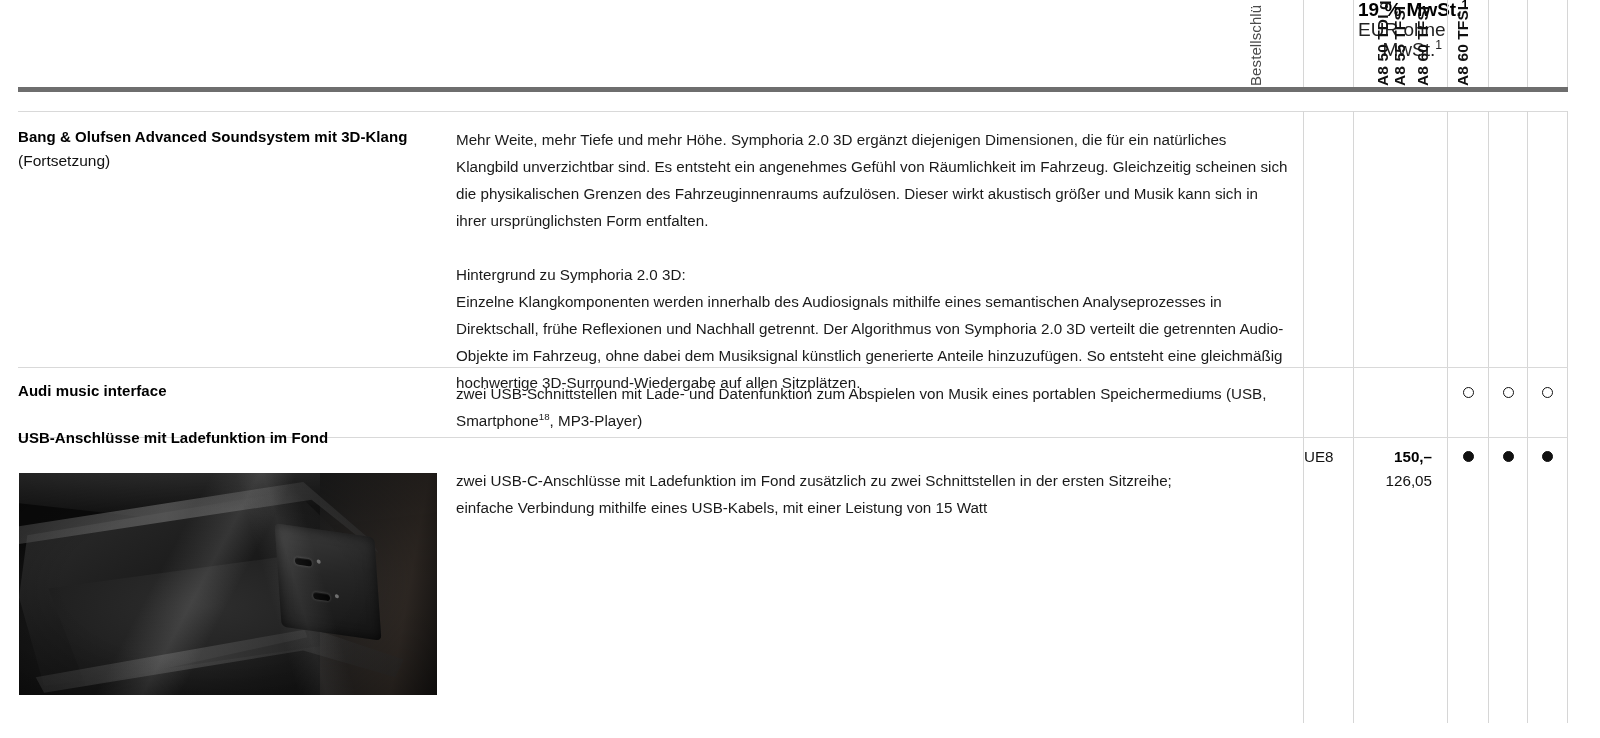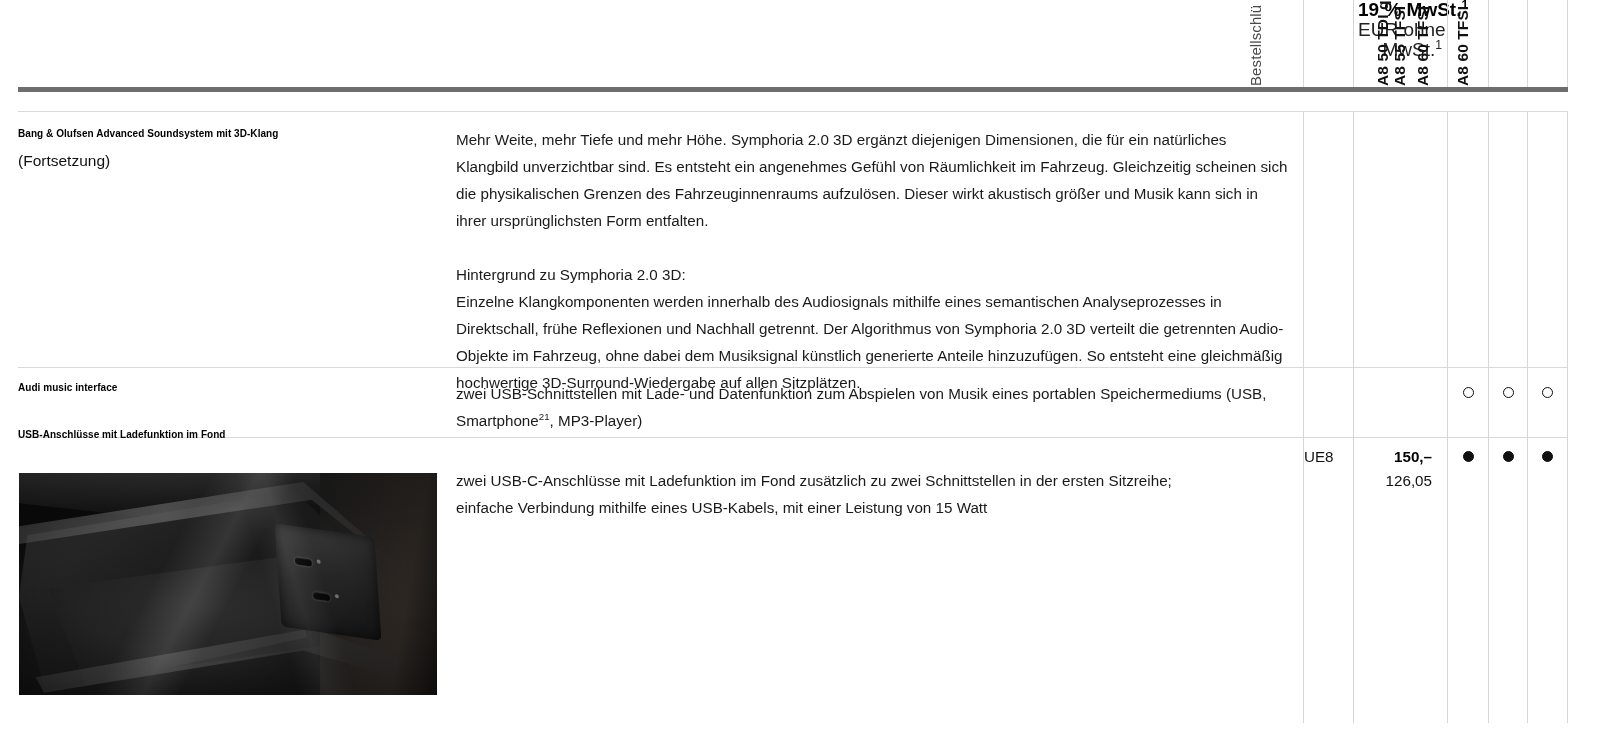--- a/index.html
+++ b/index.html
@@ -86,21 +86,21 @@
   sup {
     font-size: 0.64em;
     vertical-align: super;
     line-height: 0;
   }
 
   
   .row-title {
     position: absolute;
     left: 18px;
-    font-size: 10px;
+    font-size: 15px;
     font-weight: bold;
     color: #000;
     white-space: nowrap;
     letter-spacing: 0.05px;
   }
   .row-subtitle {
     position: absolute;
     left: 18px;
     font-size: 15.5px;
     font-weight: normal;
@@ -313,21 +313,21 @@
     </div>
   </div>
 
   <div class="hrule-thin" style="top:367px;"></div>
 
   <div>
     <div class="row-title" style="top:382px;">Audi music interface</div>
 
     <div class="desc" style="top:380px;">
       <p>zwei USB-Schnittstellen mit Lade- und Datenfunktion zum Abspielen von Musik eines portablen Speichermediums (USB,</p>
-      <p><span>Smartphone</span><sup>21</sup><span>, MP3-Player)</span></p>
+      <p><span>Smartphone</span><sup>18</sup><span>, MP3-Player)</span></p>
     </div>
 
     <div class="mark" style="left:1448px; top:383px; width:40px;">
       <span class="dot-open"></span>
     </div>
     <div class="mark" style="left:1489px; top:383px; width:38px;">
       <span class="dot-open"></span>
     </div>
     <div class="mark" style="left:1528px; top:383px; width:39px;">
       <span class="dot-open"></span>

